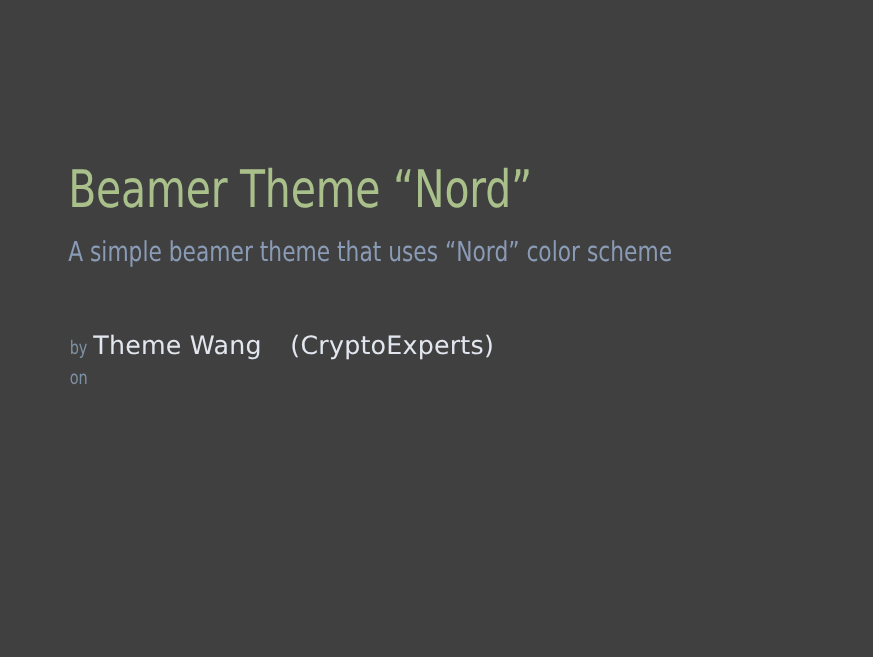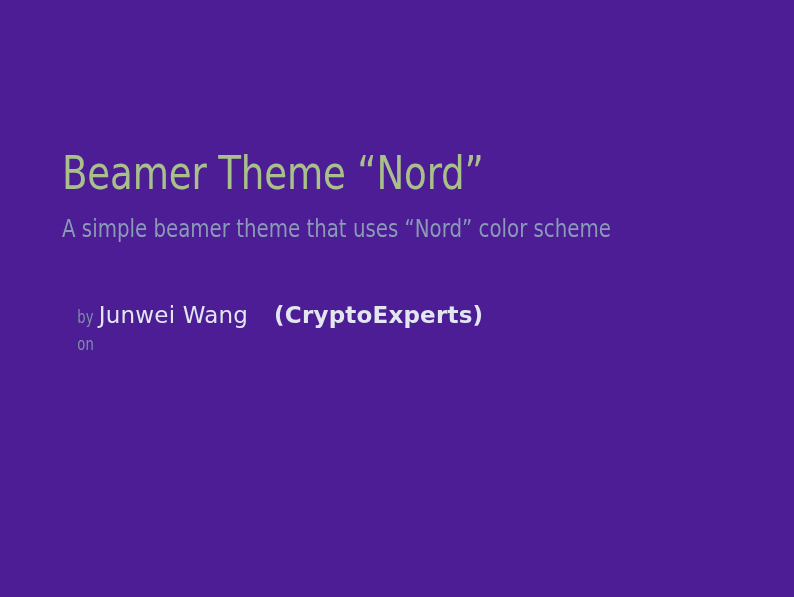--- a/index.html
+++ b/index.html
@@ -58,21 +58,21 @@
     white-space: pre;
     transform: scaleX(0.88);
     transform-origin: left top;
     margin: 0;
     padding-top: 17px;
   }
 
   
   #authorblock {
     position: absolute;
-    left: 76px;
+    left: 62px;
     top: 302px;
     width: 700px;
   }
 
   .credit-line {
     display: flex;
     align-items: baseline;
     white-space: pre;
     margin: 0;
     padding: 0;
@@ -94,41 +94,41 @@
     font-family: "DejaVu Sans", sans-serif;
     font-size: 23px;
     font-weight: 400;
     color: #e2e7ef;
     letter-spacing: 0.2px;
   }
 
   .credit-institute {
     font-family: "DejaVu Sans", sans-serif;
     font-size: 23px;
-    font-weight: 700;
+    font-weight: 400;
     color: #e2e7ef;
     letter-spacing: 0.2px;
     padding-left: 26px;
   }
 </style>
 </head>
 <body>
 
-<div id="slide" style="background: #4c1d95; padding-left: 32px;">
+<div id="slide" style="background: #404040; padding-left: 32px;">
 
   <div id="titlepage">
     <div class="slide-title" style="color: rgb(169, 192, 138);">Beamer Theme “Nord”</div>
     <div class="slide-subtitle" style="color: rgb(138, 155, 182);">A simple beamer theme that uses “Nord” color scheme</div>
   </div>
 
   <div id="authorblock">
 
     <div class="credit-line">
       <span class="credit-label" style="color: rgb(127, 145, 164);">by</span>
-      <span class="credit-value" style="color: rgb(226, 231, 239);">Junwei Wang</span>
+      <span class="credit-value" style="color: rgb(226, 231, 239);">Theme Wang</span>
       <span class="credit-institute" style="color: rgb(226, 231, 239);">(CryptoExperts)</span>
     </div>
 
     <div class="credit-line">
       <span class="credit-label" style="color: rgb(127, 145, 164);">on</span>
     </div>
 
   </div>
 
 </div>

